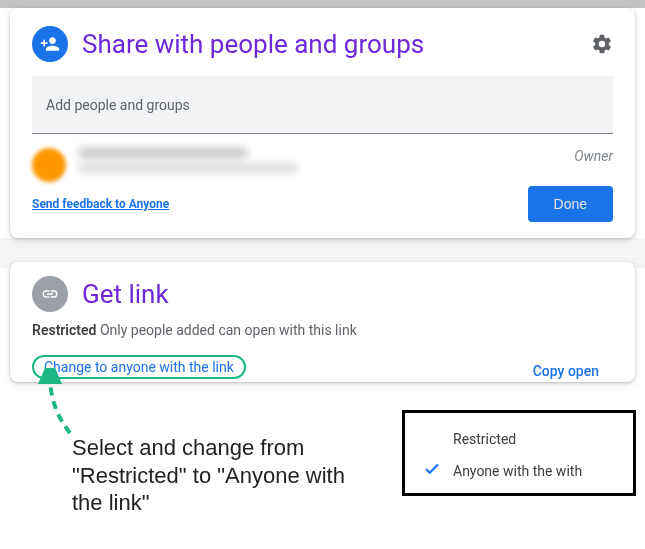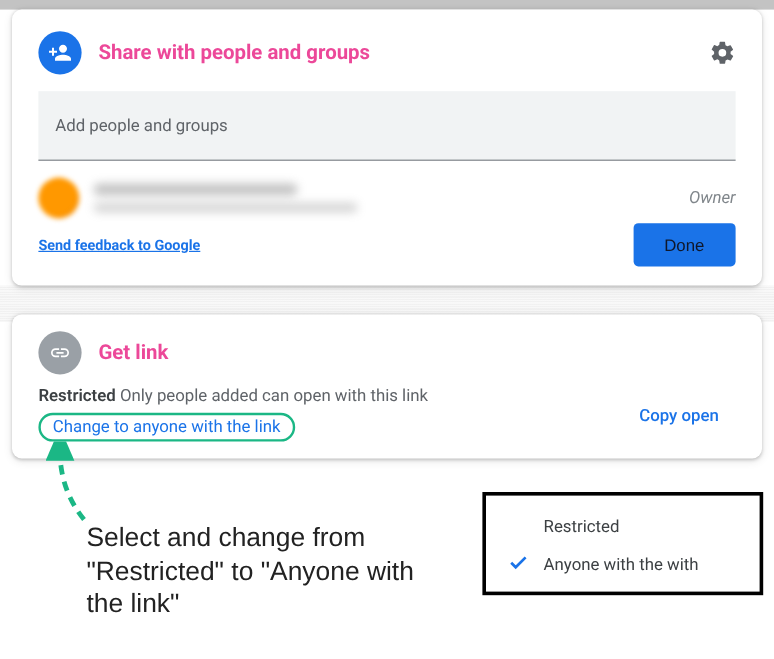--- a/index.html
+++ b/index.html
@@ -35,39 +35,39 @@
   .card.link  { top: 262px; height: 120px; padding: 14px 36px 16px 22px; }
 
   .header-row { display: flex; align-items: center; gap: 14px; }
   .circle-icon {
     width: 36px; height: 36px; border-radius: 50%;
     display: flex; align-items: center; justify-content: center;
     flex-shrink: 0;
   }
   .circle-icon.blue { background: #1a73e8; }
   .circle-icon.grey { background: #9aa0a6; }
-  .title { font-size: 17px; color: #ec4899; font-weight: 700; }
+  .title { font-size: 26px; color: #6d28d9; font-weight: 400; }
   .gear-spacer { flex: 1; }
   .gear { width: 22px; height: 22px; color: #5f6368; cursor: pointer; }
 
   .input-box {
     margin-top: 14px;
     height: 58px;
     background: #f1f3f4;
     border: none;
     border-bottom: 1px solid #80868b;
     padding: 0 14px;
     font-size: 14px;
     color: #5f6368;
     display: flex; align-items: center;
   }
 
   .person-row {
     margin-top: 14px;
-    display: flex; align-items: center; gap: 12px;
+    display: flex; align-items: flex-start; gap: 12px;
   }
   .avatar {
     width: 34px; height: 34px; border-radius: 50%;
     background: radial-gradient(circle at 40% 40%, #ff9800 60%, #e67c00 100%);
     filter: blur(2px);
   }
   .person-text { flex: 1; }
   .blur-line {
     height: 10px; border-radius: 5px;
     background: #888; filter: blur(4px); opacity: 0.5;
@@ -78,33 +78,33 @@
 
   .bottom-row {
     position: absolute; left: 22px; right: 22px; bottom: 16px;
     display: flex; align-items: center; justify-content: space-between;
   }
   .feedback {
     color: #1a73e8; font-size: 12px; font-weight: 700;
     text-decoration: underline; cursor: pointer;
   }
   .done-btn {
-    background: #1a73e8; color: #0f172a;
+    background: #1a73e8; color: #e5e5e5;
     border: none; border-radius: 4px;
     padding: 10px 26px; font-size: 14px; font-weight: 500;
     cursor: pointer;
   }
 
-  .link-body { margin-top: 10px; display:flex; align-items: center; }
+  .link-body { margin-top: 10px; display:flex; align-items: flex-end; }
   .link-text { flex:1; }
   .restricted-line { font-size: 14px; color: #5f6368; }
   .restricted-line b { color: #3c4043; font-weight: 600; }
   .change-link {
     display: inline-block;
-    margin-top: 6px;
+    margin-top: 17px;
     border: 2px solid #1bb785;
     border-radius: 14px;
     padding: 2px 10px;
     color: #1a73e8;
     font-size: 14px;
     cursor: pointer;
   }
   .copy-link {
     color: #1a73e8; font-size: 14px; font-weight: 500;
     cursor: pointer; margin-top: 4px; margin-left: 8px;
@@ -172,21 +172,21 @@
   <div class="person-row">
     <div class="avatar"></div>
     <div class="person-text">
       <div class="blur-line name"></div>
       <div class="blur-line email"></div>
     </div>
     <div class="owner">Owner</div>
   </div>
 
   <div class="bottom-row">
-    <span class="feedback">Send feedback to Google</span>
+    <span class="feedback">Send feedback to Anyone</span>
     <button class="done-btn">Done</button>
   </div>
 </div>
 
 <div class="card link">
   <div class="header-row">
     <div class="circle-icon grey">
       <svg width="18" height="18" viewBox="0 0 24 24" fill="#fff">
           <path d="M3.9 12A3.1 3.1 0 0 1 7 8.9h4V7H7a5 5 0 0 0 0 10h4v-1.9H7A3.1 3.1 0 0 1 3.9 12zM8 13h8v-2H8zm9-6h-4v1.9h4a3.1 3.1 0 0 1 0 6.2h-4V17h4a5 5 0 0 0 0-10z"></path>
         </svg>

